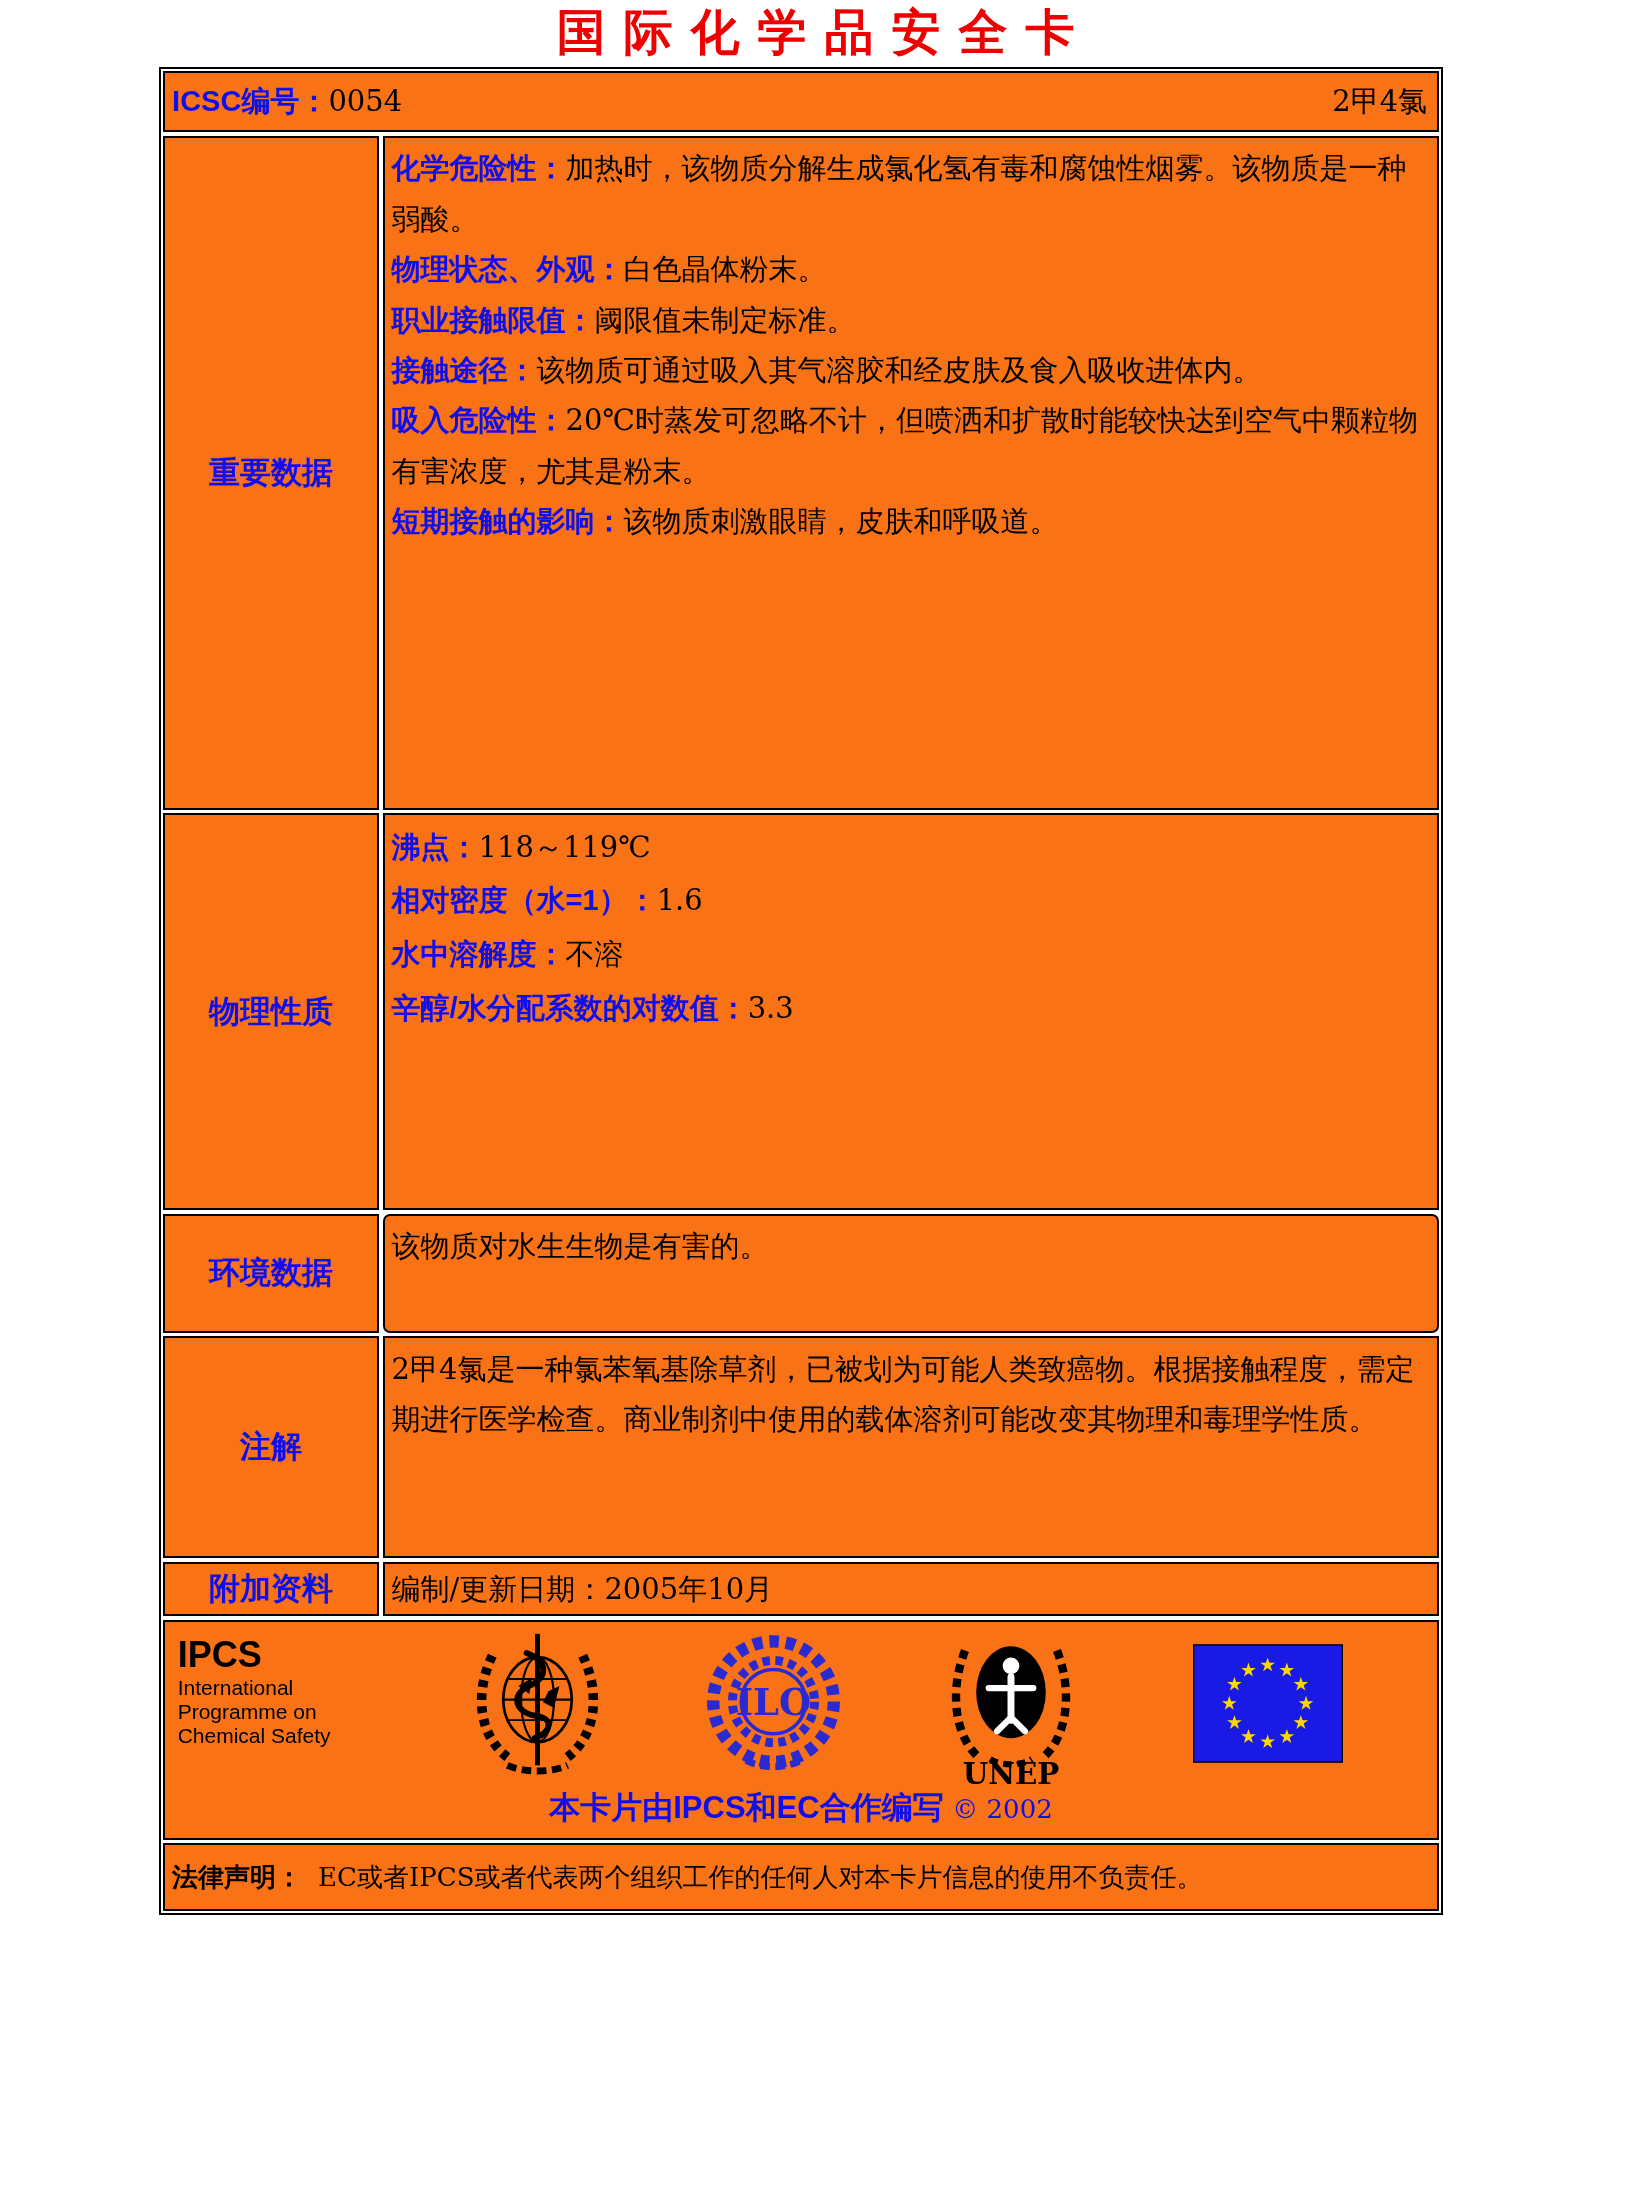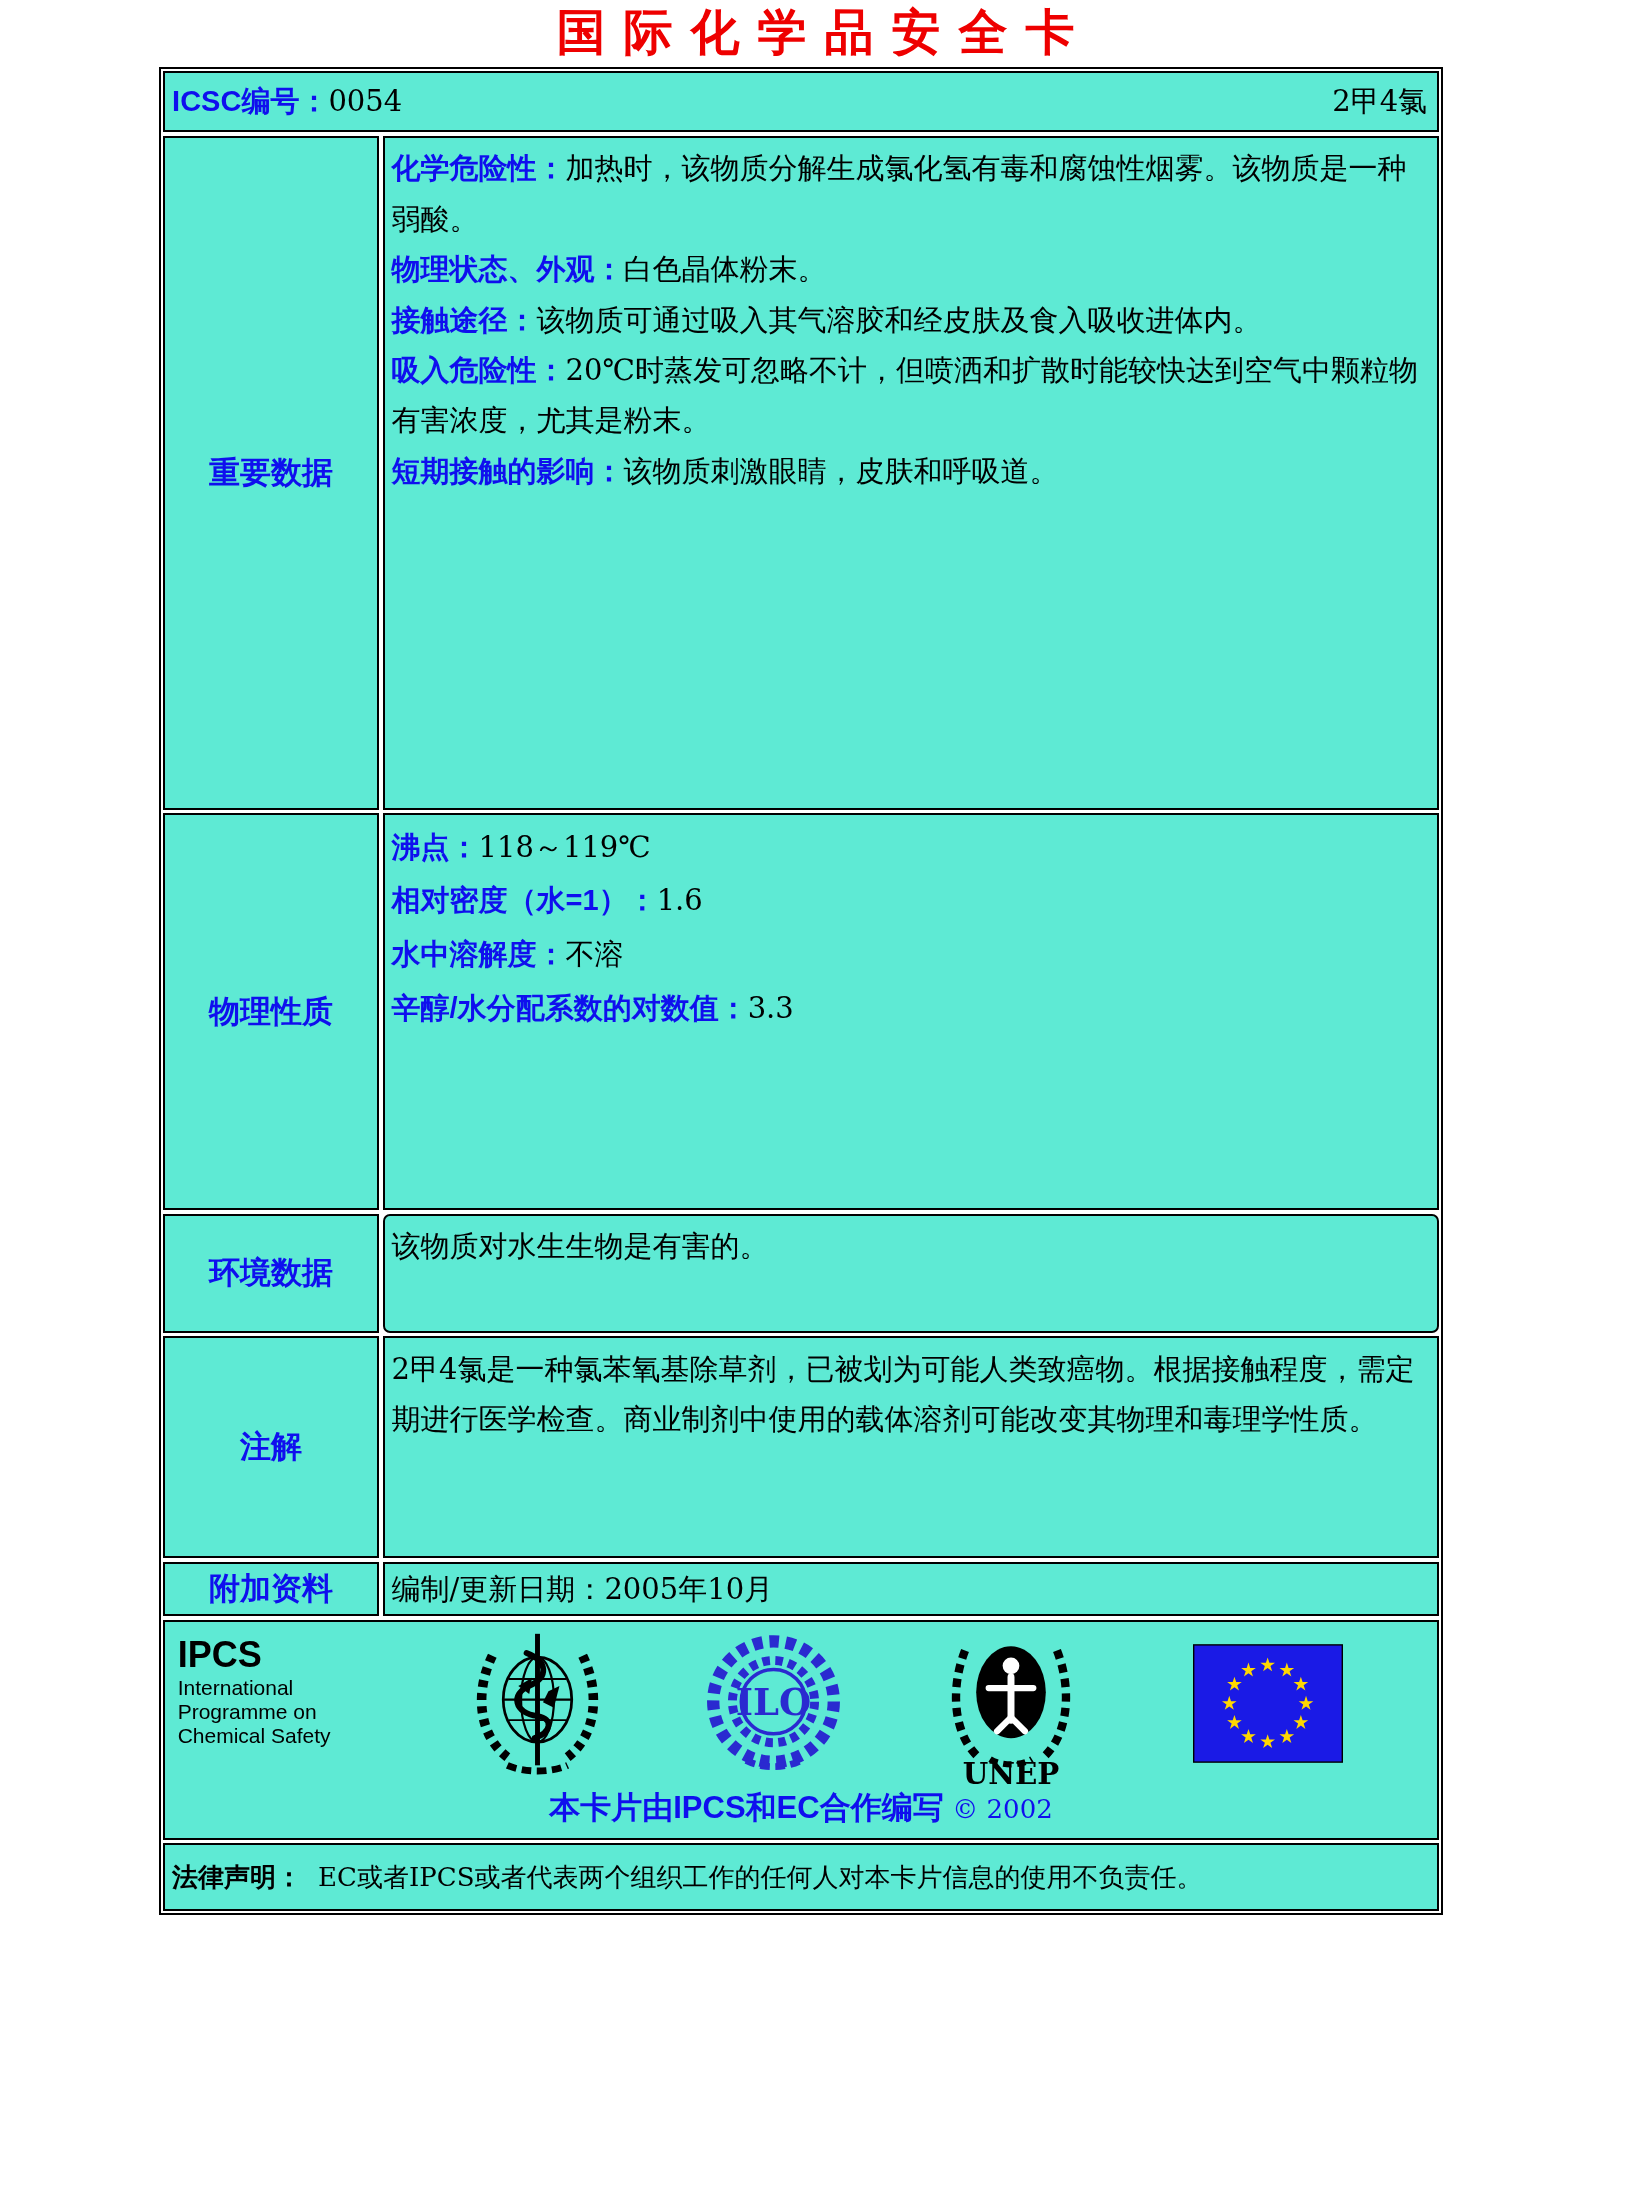--- a/index.html
+++ b/index.html
@@ -14,21 +14,21 @@
     letter-spacing:18px;
     font-family:"DejaVu Serif",serif;
   }
   
   .card{
     margin-left:159px;width:1284px;box-sizing:border-box;
     border:2.8px solid #000;padding:2.1px;background:#fff;
     display:flex;flex-direction:column;gap:3.5px;
   }
   .row{display:flex;gap:3.5px;}
-  .cell{border:2.1px solid #000;box-sizing:border-box;background:#5eead4;}
+  .cell{border:2.1px solid #000;box-sizing:border-box;background:#f97316;}
   .label-cell{
     flex:0 0 216px;display:flex;align-items:center;justify-content:center;
     color:#0f0fee;font-weight:bold;font-size:31px;text-align:center;
   }
   .content-cell{
     flex:1;padding:5.6px 11.2px 5.6px 7px;
     font-size:29px;line-height:1.74;
     font-family:"DejaVu Serif",serif;
   }
   .blab{
@@ -88,20 +88,21 @@
       </span>
       <span>2甲4氯</span>
     </div>
   </div>
 
   <div class="row r-important">
     <div class="cell label-cell">重要数据</div>
     <div class="cell content-cell">
       <p class="item"><span class="blab">化学危险性：</span><span>加热时，该物质分解生成氯化氢有毒和腐蚀性烟雾。该物质是一种弱酸。</span></p>
       <p class="item"><span class="blab">物理状态、外观：</span><span>白色晶体粉末。</span></p>
+      <p class="item"><span class="blab">职业接触限值：</span><span>阈限值未制定标准。</span></p>
       <p class="item"><span class="blab">接触途径：</span><span>该物质可通过吸入其气溶胶和经皮肤及食入吸收进体内。</span></p>
       <p class="item"><span class="blab">吸入危险性：</span><span>20℃时蒸发可忽略不计，但喷洒和扩散时能较快达到空气中颗粒物有害浓度，尤其是粉末。</span></p>
       <p class="item"><span class="blab">短期接触的影响：</span><span>该物质刺激眼睛，皮肤和呼吸道。</span></p>
     </div>
   </div>
 
   <div class="row r-physical">
     <div class="cell label-cell">物理性质</div>
     <div class="cell content-cell">
       <p class="item"><span class="blab">沸点：</span><span>118～119℃</span></p>

